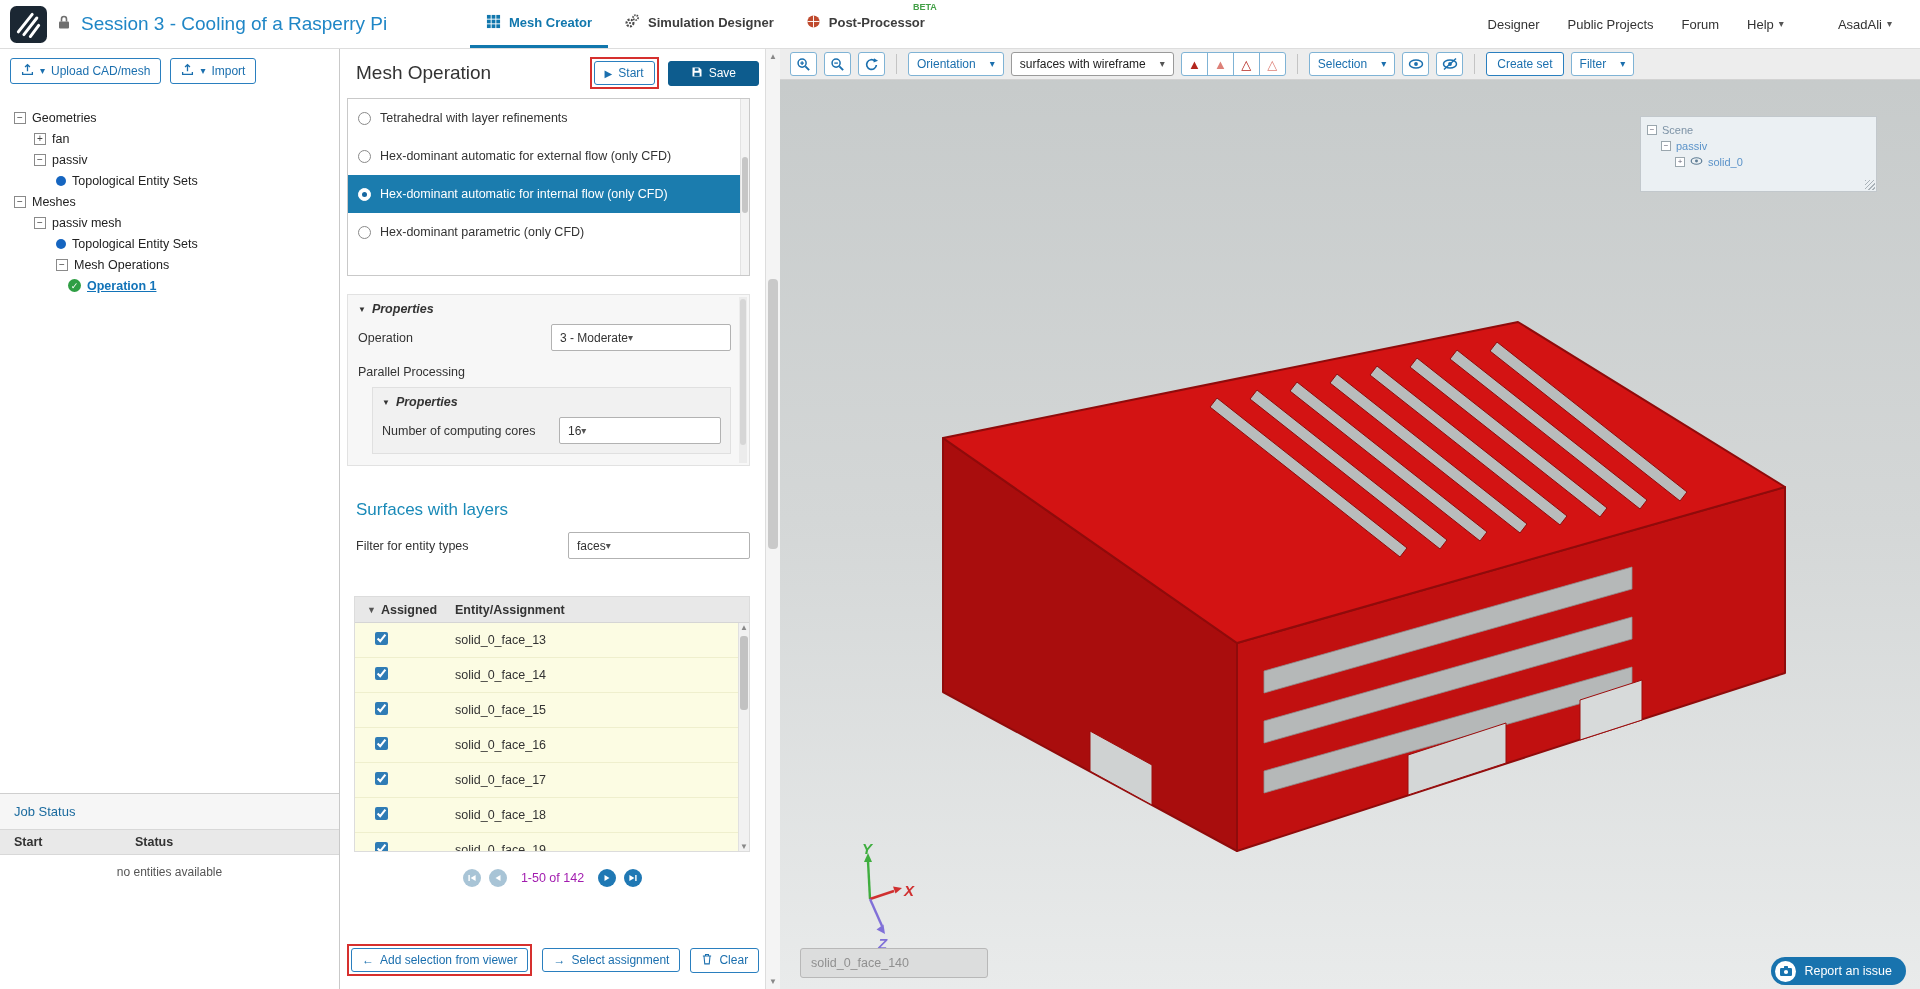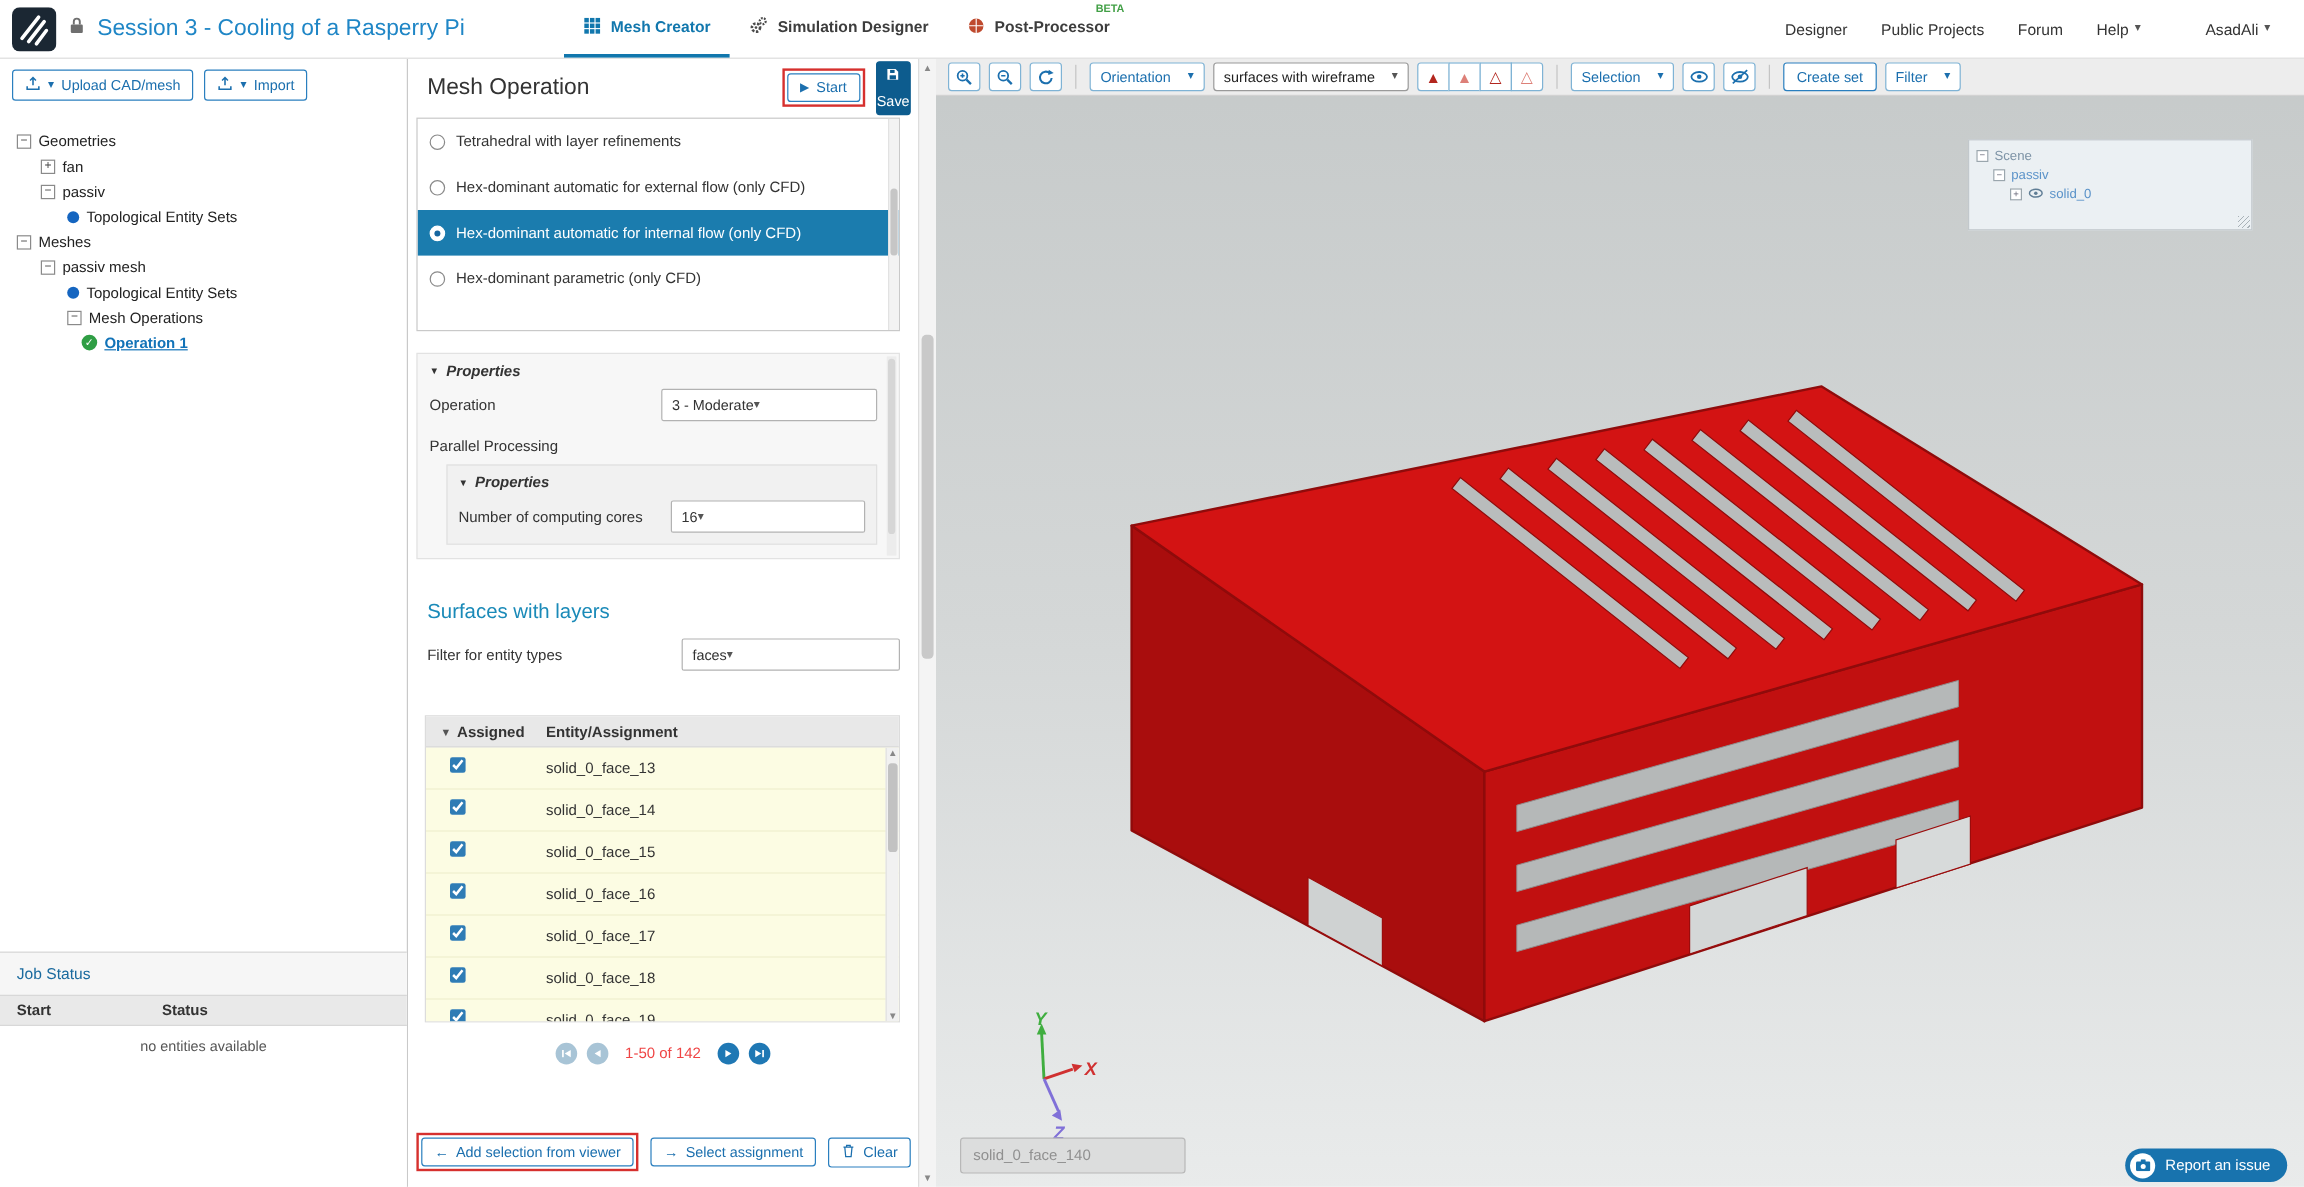--- a/index.html
+++ b/index.html
@@ -23,21 +23,21 @@
   .caret { font-size:10px; color:#555; line-height:1; }
   .caret-blue { font-size:10px; color:#1b6fae; line-height:1; }
 
   
   .sidebar { position:absolute; top:49px; left:0; width:340px; height:940px; background:#fff;
     border-right:1px solid #c9c9c9; }
   .side-actions { display:flex; gap:9px; padding:9px 10px; }
   .btn-o { display:inline-flex; align-items:center; gap:6px; background:#fff; border:1px solid #2a7fbf;
     color:#1b6fae; font-size:12px; padding:4px 10px; border-radius:3px; cursor:pointer; white-space:nowrap; }
   .btn-s { display:inline-flex; align-items:center; gap:6px; background:#0d5c8e; border:1px solid #0d5c8e;
-    color:#fff; font-size:12px; padding:4px 0; border-radius:3px; cursor:pointer;flex-direction:column; }
+    color:#fff; font-size:12px; padding:4px 22px; border-radius:3px; cursor:pointer; }
   .tree { position:absolute; top:58px; left:0; right:0; }
   .trow { display:flex; align-items:center; gap:6px; height:21px; font-size:12.5px; color:#222; cursor:pointer; }
   .ind0 { padding-left:14px; } .ind1 { padding-left:34px; } .ind2 { padding-left:56px; } .ind3 { padding-left:68px; }
   .tg { width:12px; height:12px; border:1px solid #8a8a8a; background:#fff; display:inline-flex;
     align-items:center; justify-content:center; font-size:10px; line-height:1; color:#444; flex:0 0 auto; cursor:pointer; }
   .dot { width:10px; height:10px; border-radius:50%; background:#1565c0; flex:0 0 auto; }
   .chk-badge { width:13px; height:13px; border-radius:50%; background:#2f9e44; color:#fff; font-size:9px;
     display:inline-flex; align-items:center; justify-content:center; flex:0 0 auto; }
   .trow.selected .tlabel { color:#1273b8; font-weight:bold; text-decoration:underline; }
 
@@ -96,21 +96,21 @@
   .cell-check { width:92px; padding-left:20px; }
   .cell-check input { width:13px; height:13px; accent-color:#2f7cb5; cursor:pointer; }
   .cell-entity { padding-left:8px; font-size:12.5px; color:#333; }
   .et-scroll { position:absolute; right:0; top:0; bottom:0; width:11px; background:#f1f1f1; border-left:1px solid #e0e0e0;
     display:flex; flex-direction:column; align-items:center; justify-content:space-between; font-size:8px; color:#888; }
   .et-thumb { position:absolute; left:1px; right:1px; top:13px; height:74px; background:#c2c2c2; border-radius:3px; cursor:pointer; }
 
   .pagination { position:absolute; top:820px; left:0; width:425px; display:flex; align-items:center; justify-content:center; gap:8px; }
   .pg { width:18px; height:18px; border-radius:50%; display:flex; align-items:center; justify-content:center; cursor:pointer; }
   .pg.dis { background:#a8c4d6; } .pg.en { background:#1f78b4; }
-  .pg-text { font-size:12.5px; color:#ef4444; margin:0 6px; }
+  .pg-text { font-size:12.5px; color:#a21caf; margin:0 6px; }
 
   .assign-actions { position:absolute; top:895px; left:7px; display:flex; align-items:center; gap:10px; }
   .arrow-glyph { font-size:12px; line-height:1; }
 
   .panel-scroll { position:absolute; right:0; top:0; width:15px; height:940px; background:#f4f4f4; border-left:1px solid #ddd; }
   .ps-arrow { position:absolute; left:0; right:0; text-align:center; font-size:8px; color:#888; cursor:pointer; }
   .ps-thumb { position:absolute; left:2px; right:2px; top:230px; height:270px; background:#c9c9c9; border-radius:4px; cursor:pointer; }
 
   
   .viewer { position:absolute; top:49px; left:780px; width:1140px; height:940px; overflow:hidden;

